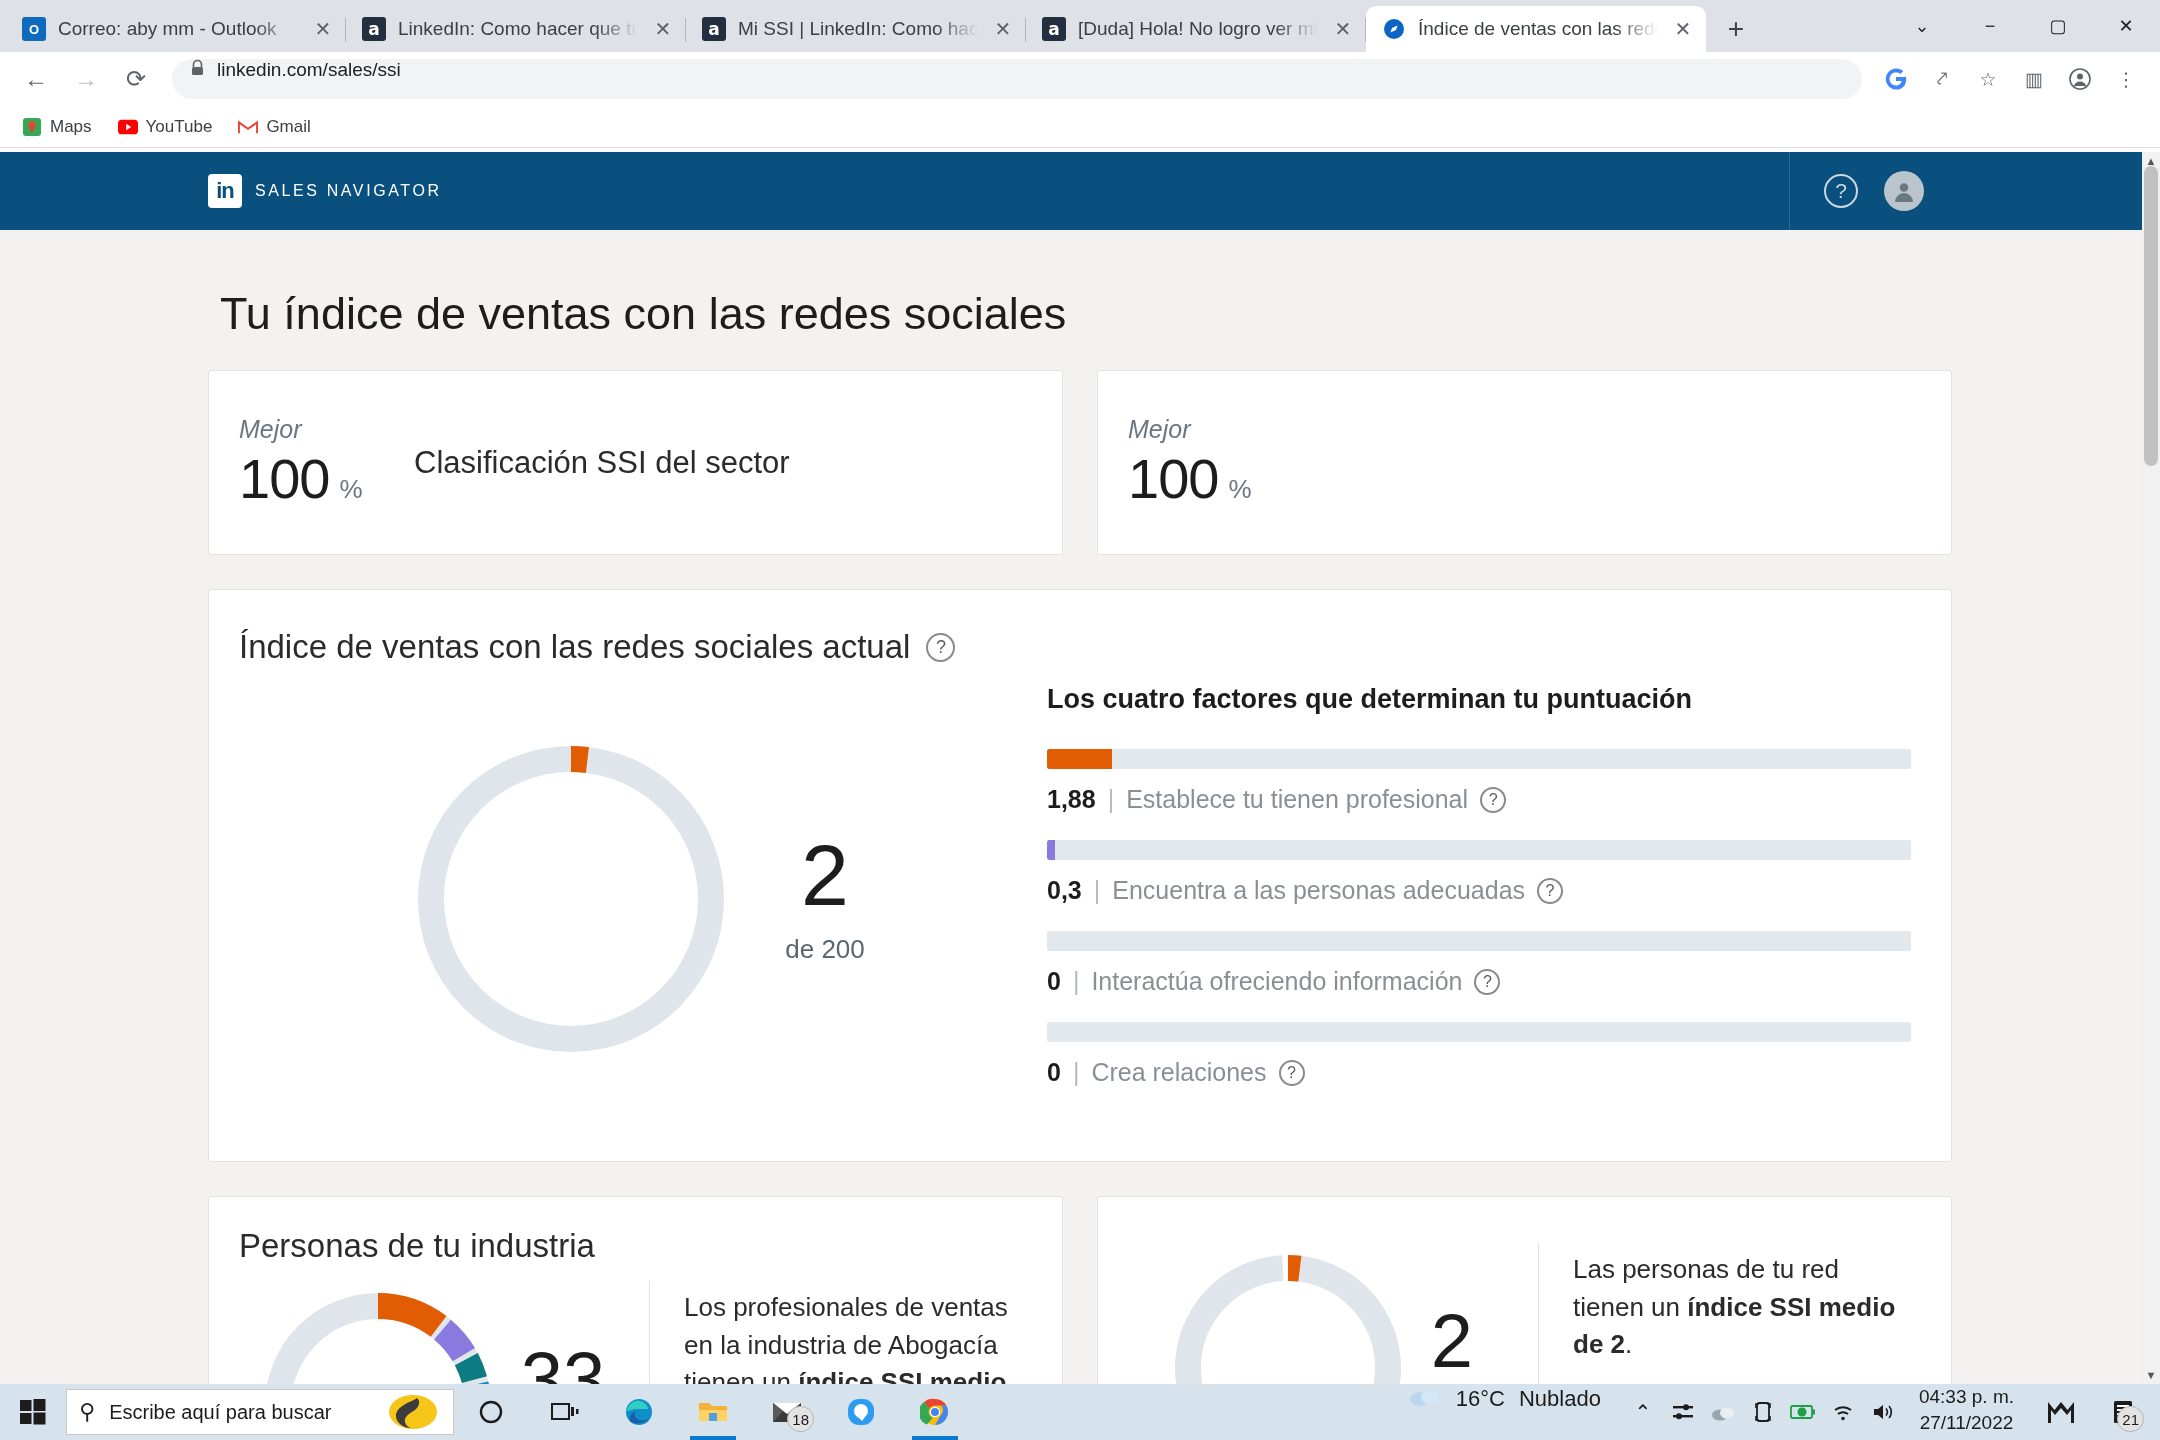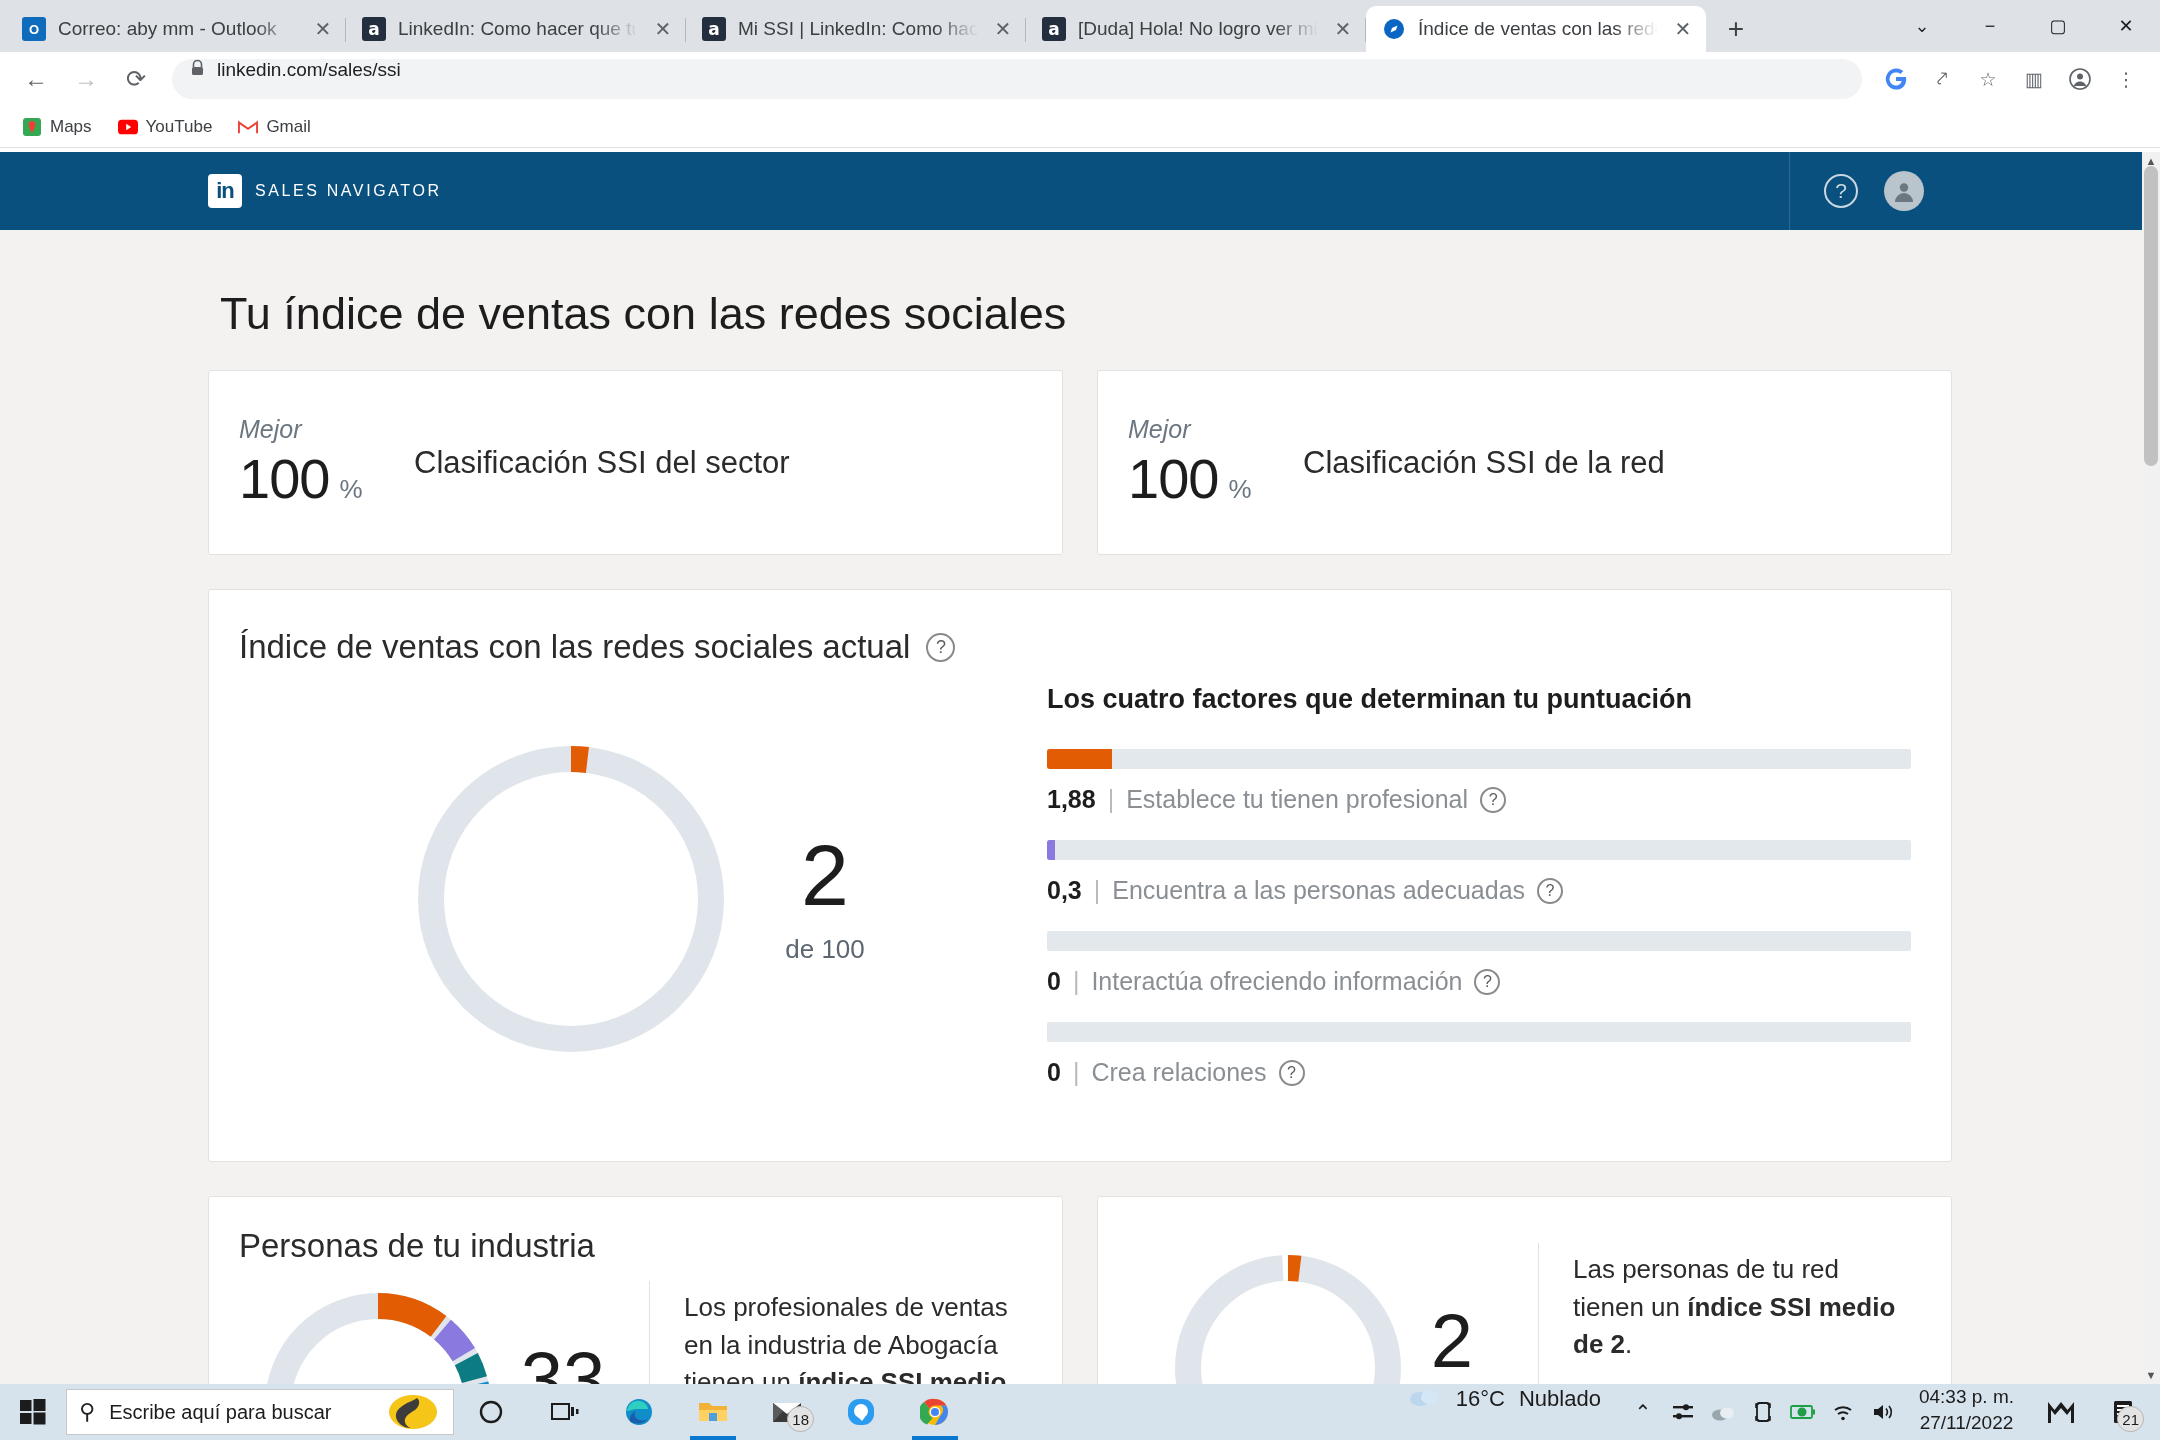--- a/index.html
+++ b/index.html
@@ -413,41 +413,40 @@
           <div class="rank-label">Clasificación SSI del sector</div>
         </div>
         <div class="card rank-card">
           <div class="rank-left">
             <div class="rank-mejor">Mejor</div>
             <div class="rank-val">
               <span class="rank-num">100</span>
               <span class="rank-pct">%</span>
             </div>
           </div>
-          <div class="rank-label">Clasificación SSI de la red</div>
         </div>
       </div>
 
       <div class="card ssi-card">
         <div class="ssi-head">
           <span>Índice de ventas con las redes sociales actual</span>
           <span class="qmark">?</span>
         </div>
 
         <div class="ssi-body">
           <div class="donut-wrap">
             <div class="donut">
               <svg width="340" height="340" viewBox="0 0 340 340">
                 <circle cx="170" cy="170" r="140" fill="none" stroke="#dfe5ea" stroke-width="26" stroke-dasharray="873.6 6" stroke-dashoffset="-6.5" transform="rotate(-90 170 170)"></circle>
                 <circle cx="170" cy="170" r="140" fill="none" stroke="#e25c04" stroke-width="26" stroke-dasharray="16.5 863.1" transform="rotate(-90 170 170)"></circle>
               </svg>
             </div>
             <div class="donut-side">
               <div class="donut-score">2</div>
-              <div class="donut-sub">de 100</div>
+              <div class="donut-sub">de 200</div>
             </div>
           </div>
 
           <div class="factors">
             <div class="factors-title">Los cuatro factores que determinan tu puntuación</div>
 
             <div class="factor">
               <div class="bar-track">
                 <div class="bar-fill" style="width:7.5%;background:#e25c04"></div>
               </div>

